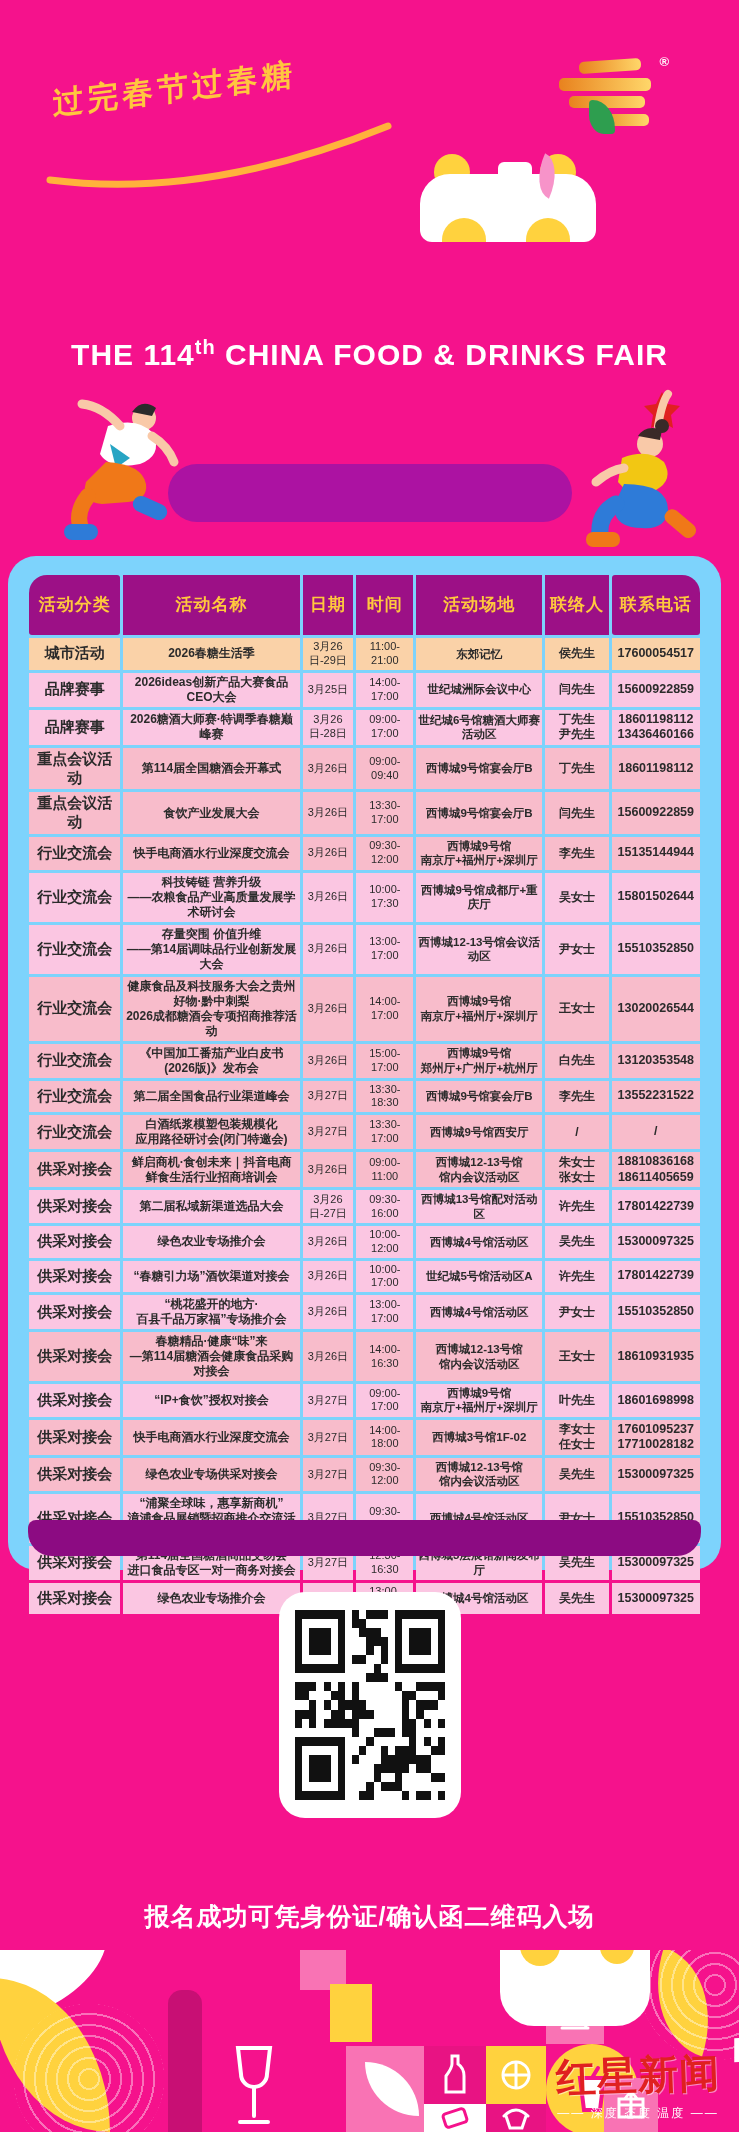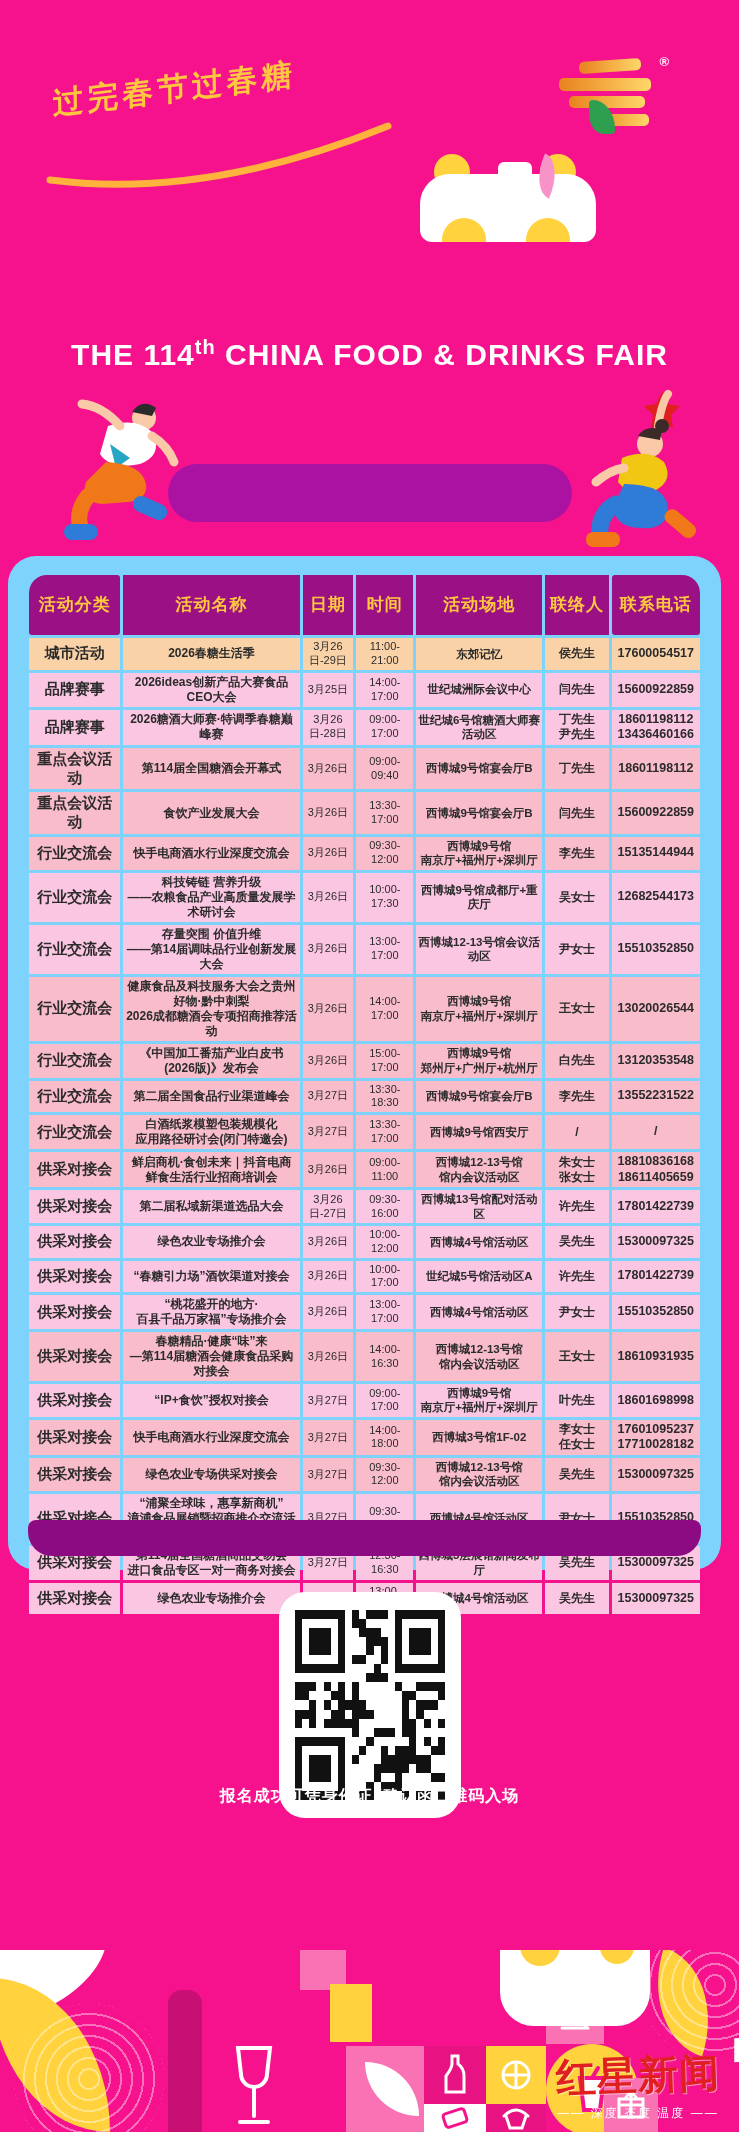--- a/index.html
+++ b/index.html
@@ -66,21 +66,21 @@
   .tone-rose .td{background:#F8BCCB;}
   .sheet-bar{position:absolute;left:20px;right:20px;bottom:14px;height:36px;background:#8C0B82;
     border-radius:8px 8px 24px 24px;}
 
   
   .qr-card{position:absolute;left:279px;top:1592px;width:182px;height:226px;background:#fff;
     border-radius:26px;}
   .qr-card svg{position:absolute;left:16px;top:18px;}
   .foot-line{position:absolute;left:0;width:739px;text-align:center;color:#fff;font-weight:800;}
   .fl1{top:1832px;font-size:23px;letter-spacing:2px;}
-  .fl2{top:1786px;font-size:16px;letter-spacing:1px;font-family:Liberation Mono, monospace;}
+  .fl2{top:1900px;font-size:25px;letter-spacing:1px;}
   .fl3{top:1926px;font-size:25px;letter-spacing:1px;}
 
   
   .band{position:absolute;left:0;top:1950px;width:739px;height:182px;overflow:hidden;}
   .abs{position:absolute;}
   .t-white{background:#fff;} .t-yellow{background:#FFD23E;} .t-pink{background:#F973B4;}
   .t-deep{background:#E81383;} .t-mag{background:#C80F74;}
   .leaf{border-radius:0 100% 0 100%;}
   .rings{background:repeating-radial-gradient(circle at 50% 50%,transparent 0 9px,rgba(255,255,255,.4) 9px 11px);
     border-radius:50%;}
@@ -219,21 +219,21 @@
     <div class="td c-phone">15135144944</div>
   </div>
           <div class="tr tone-pink">
     <div class="td c-cat">行业交流会</div>
     <div class="td c-name">科技铸链 营养升级
 ——农粮食品产业高质量发展学术研讨会</div>
     <div class="td c-date">3月26日</div>
     <div class="td c-time">10:00-17:30</div>
     <div class="td c-venue">西博城9号馆成都厅+重庆厅</div>
     <div class="td c-contact">吴女士</div>
-    <div class="td c-phone">12682544173</div>
+    <div class="td c-phone">15801502644</div>
   </div>
           <div class="tr tone-pink">
     <div class="td c-cat">行业交流会</div>
     <div class="td c-name">存量突围 价值升维
 ——第14届调味品行业创新发展大会</div>
     <div class="td c-date">3月26日</div>
     <div class="td c-time">13:00-17:00</div>
     <div class="td c-venue">西博城12-13号馆会议活动区</div>
     <div class="td c-contact">尹女士</div>
     <div class="td c-phone">15510352850</div>

